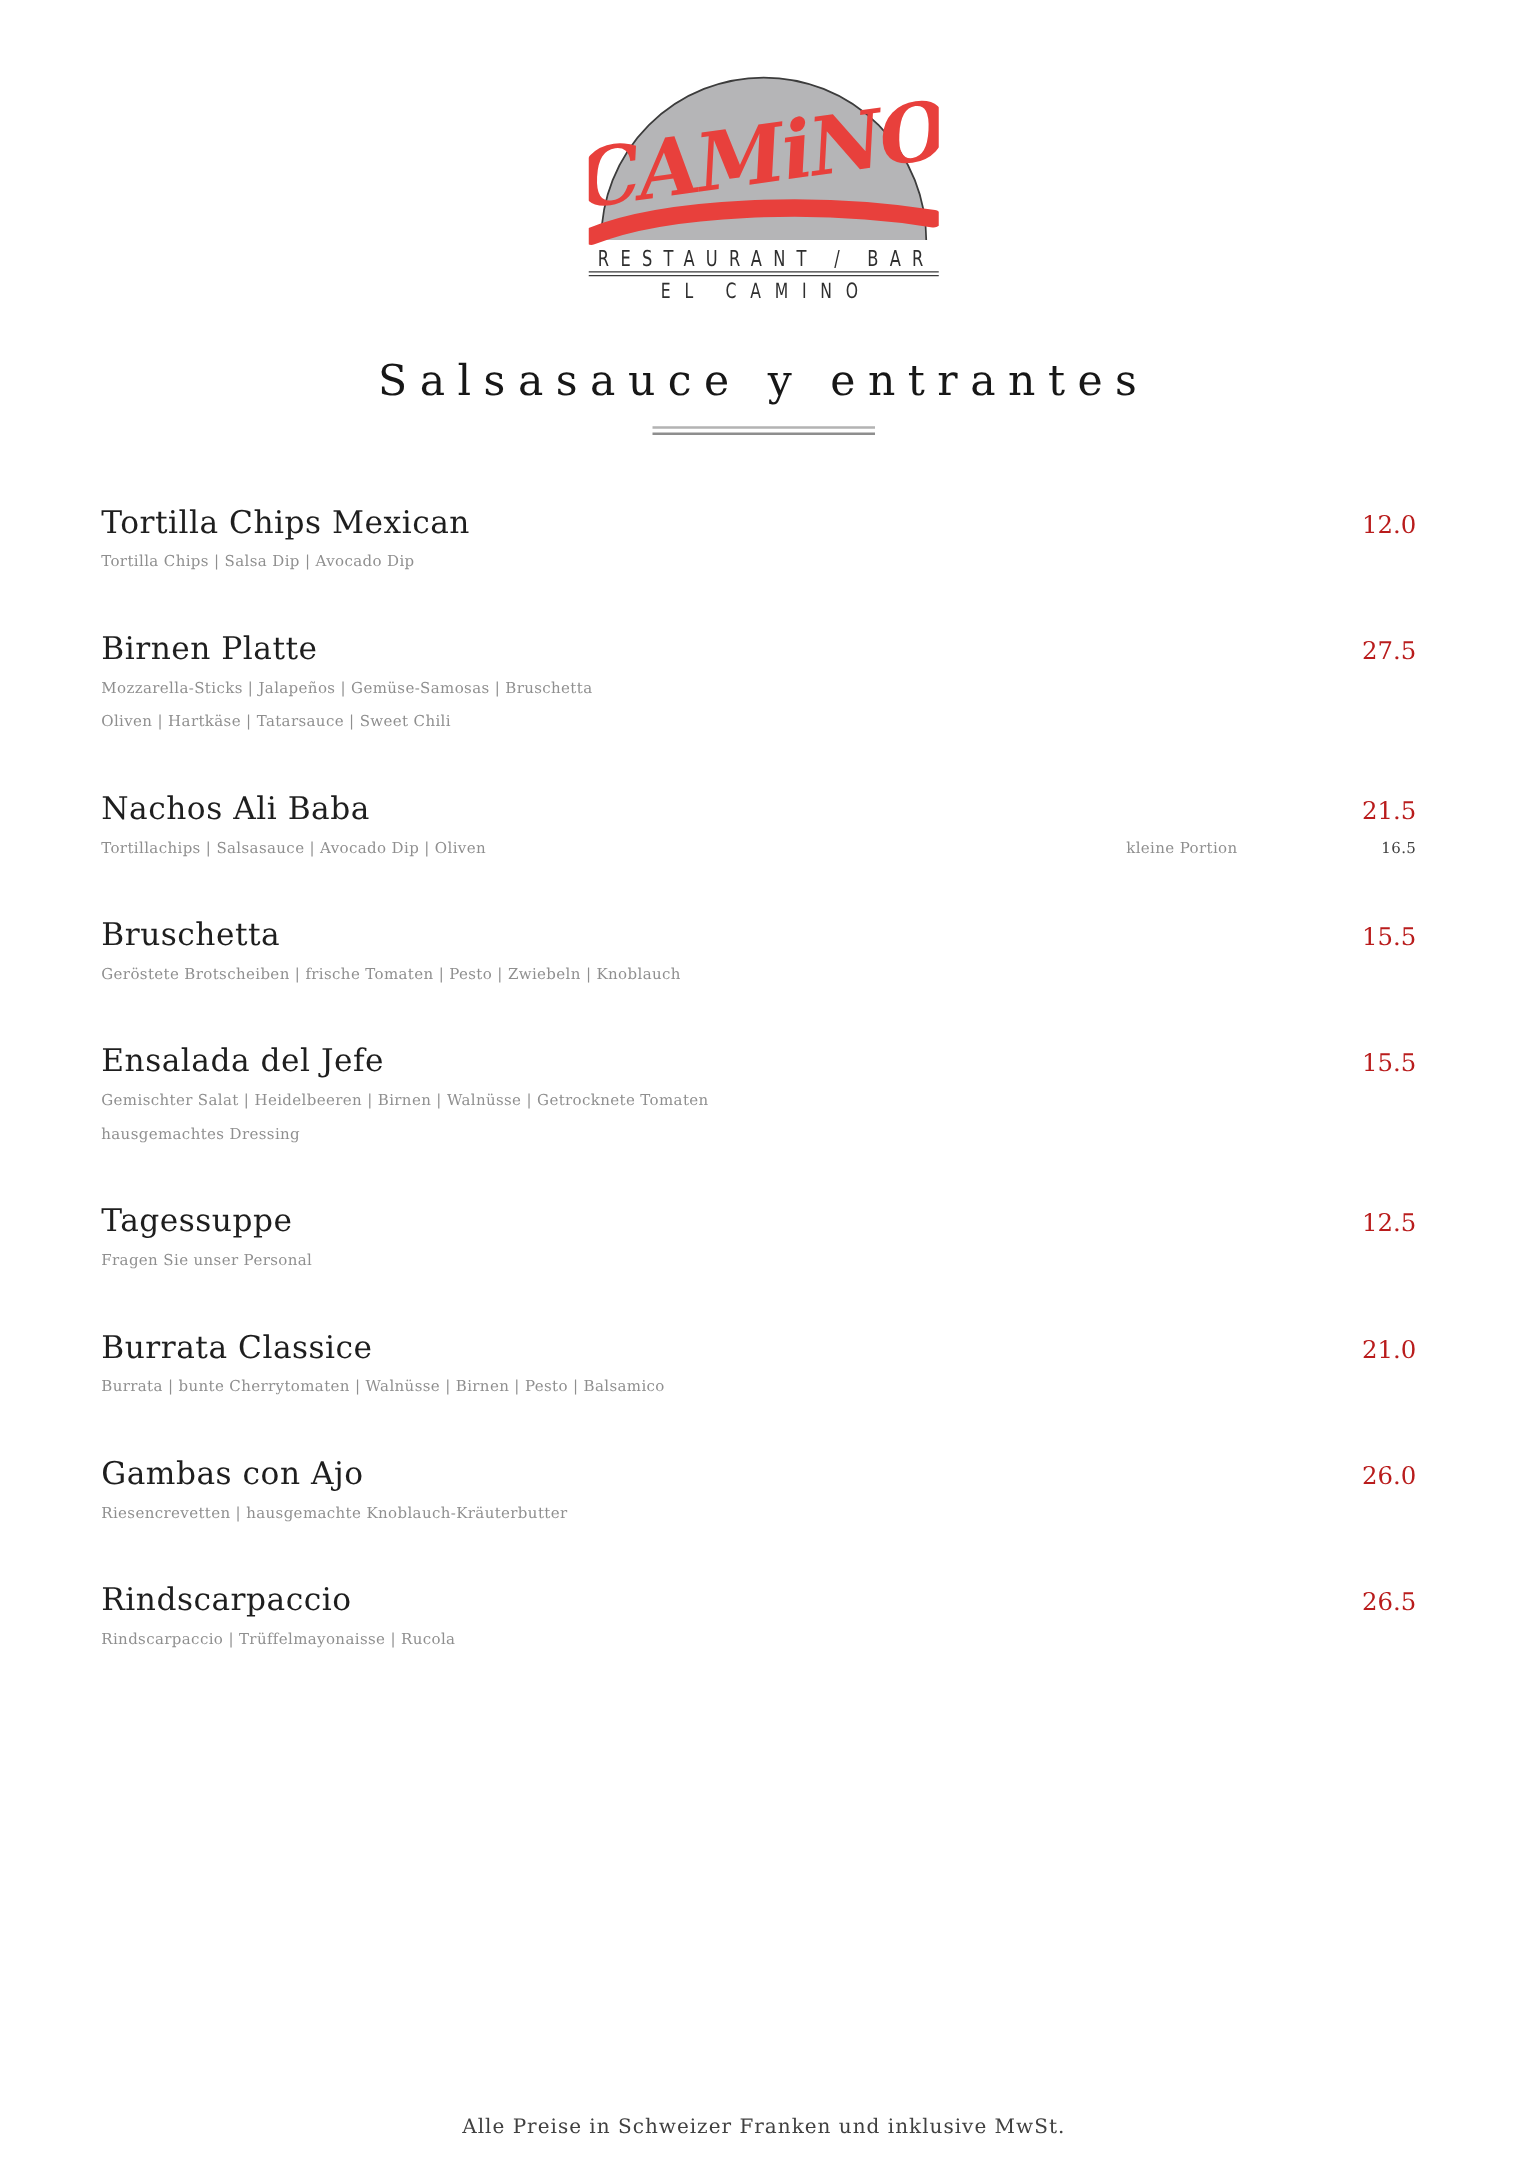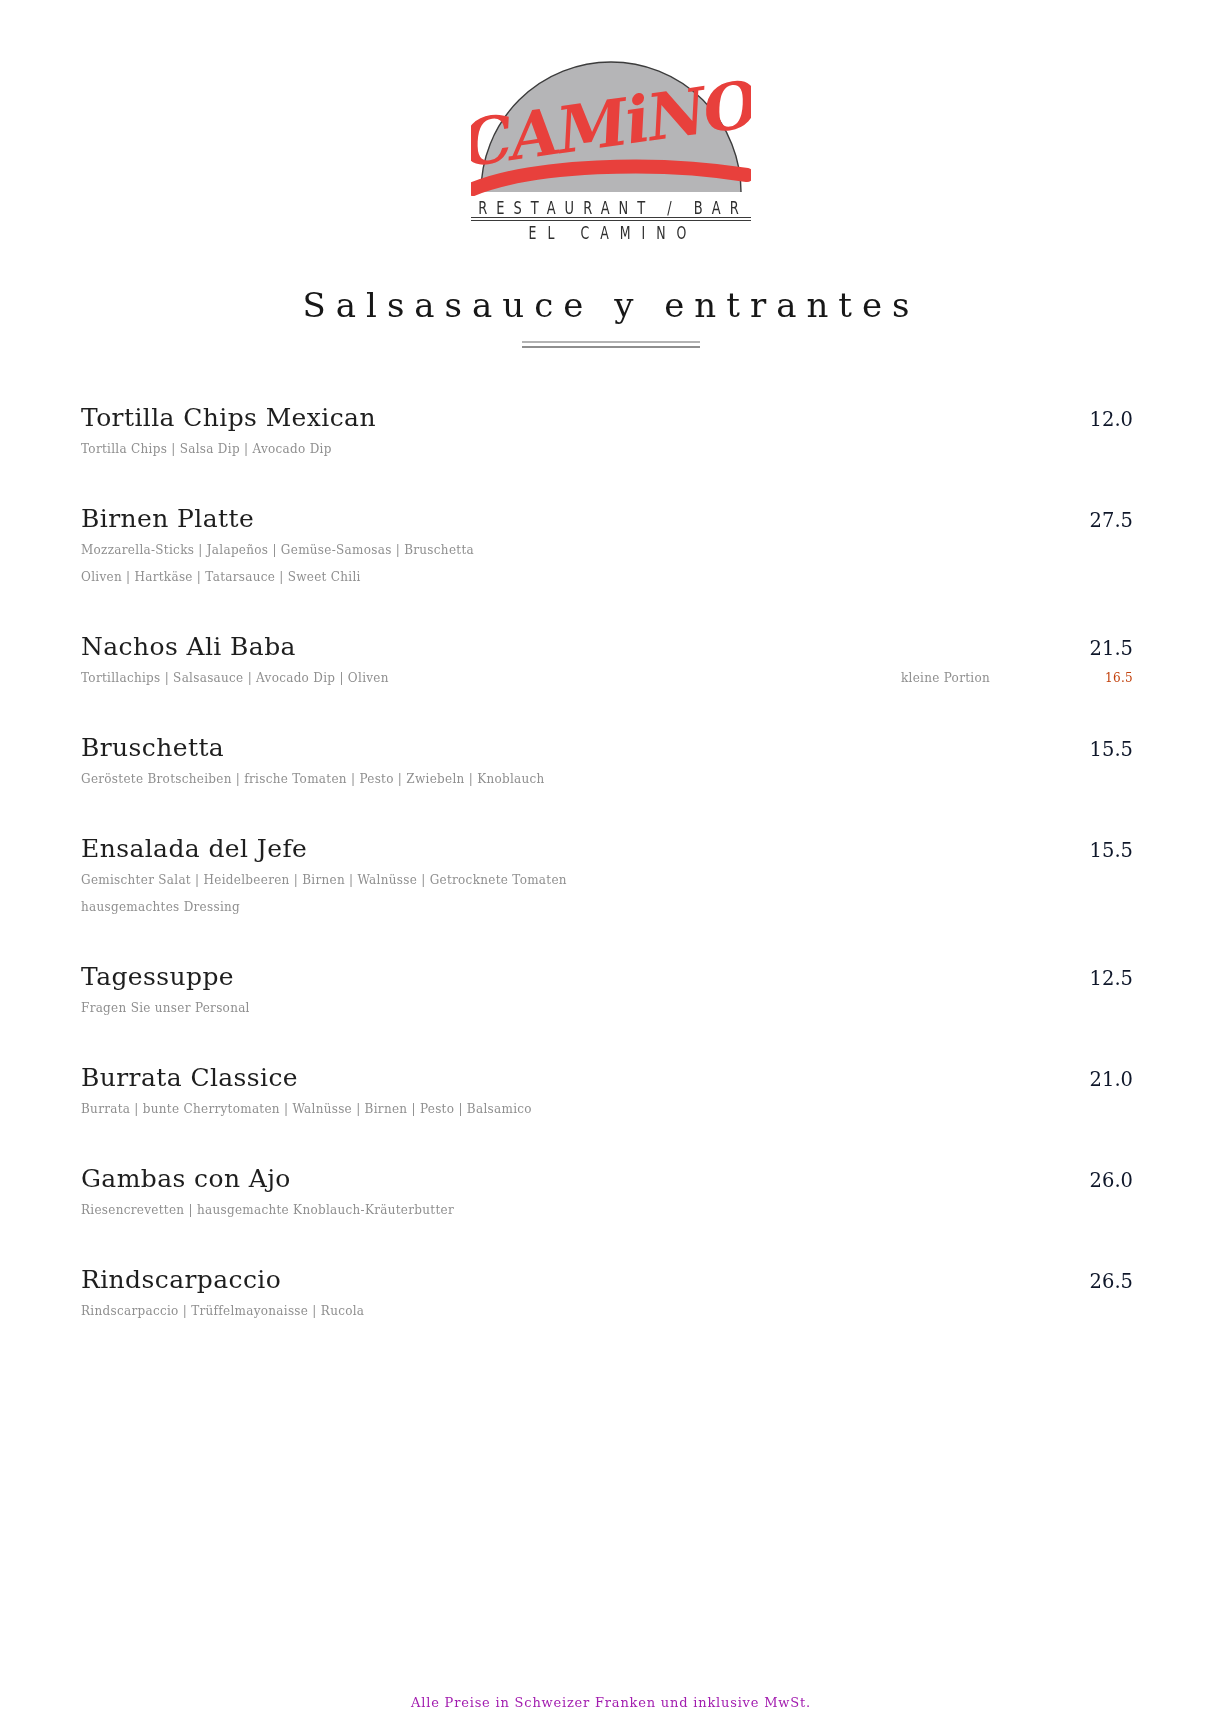--- a/index.html
+++ b/index.html
@@ -72,21 +72,21 @@
   .item-name {
     flex: 1;
     font-size: 25px;
     letter-spacing: 0.4px;
     color: #1e1e1e;
   }
   .item-price {
     min-width: 46px;
     text-align: right;
     font-size: 19.5px;
-    color: #0f172a;
+    color: #b91c1c;
   }
   .item-desc {
     margin-top: 3px;
     font-size: 12px;
     line-height: 24px;
     letter-spacing: 0.3px;
     color: #8f8f8f;
   }
   .desc-row {
     display: flex;
@@ -94,33 +94,33 @@
   }
   .desc-row .desc-text { flex: 1; }
   .variant-label {
     white-space: nowrap;
     margin-right: 97px;
     color: #8f8f8f;
   }
   .variant-price {
     min-width: 46px;
     text-align: right;
-    color: #c2410c;
+    color: #404040;
   }
 
   
   .footer {
     position: absolute;
     left: 0;
     right: 0;
     bottom: 18px;
     text-align: center;
-    font-size: 13px;
+    font-size: 16px;
     letter-spacing: 0.8px;
-    color: #a21caf;
+    color: #404040;
   }
 </style>
 </head>
 <body>
 
 <div class="page">
 
   <header class="logo">
     <svg width="280" height="158" viewBox="0 0 280 158">
       <path d="M 10 152 A 130 130 0 0 1 270 152 Z" fill="#b5b5b7"></path>

